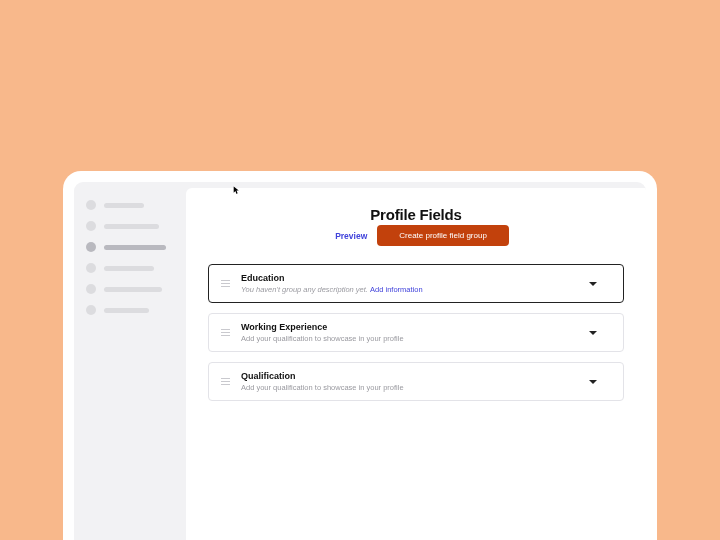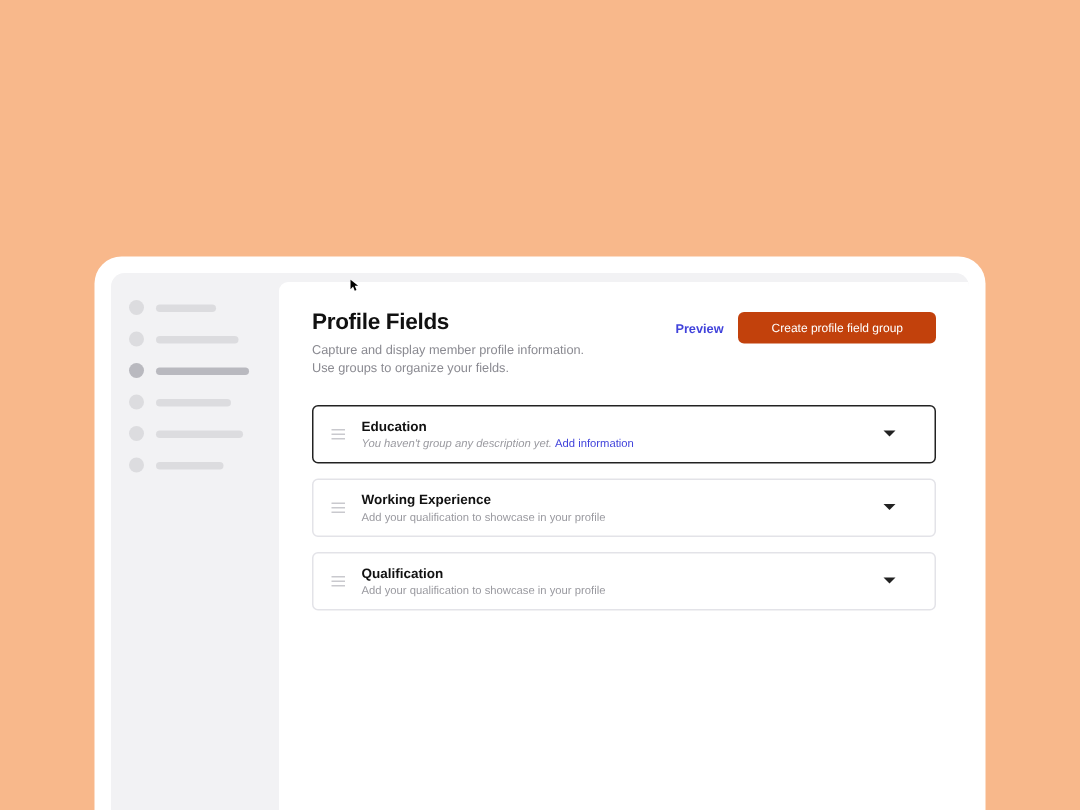--- a/index.html
+++ b/index.html
@@ -54,22 +54,23 @@
     background: #fff;
     border-radius: 6px 0 0 0;
     margin-top: 6px;
     padding: 18px 22px 0 22px;
     display: flex;
     flex-direction: column;
     position: relative;
   }
   .header-row {
     display: flex;
-    align-items: flex-start;
+    align-items: center;
     justify-content: space-between;
+    flex-direction: column;
   }
   .title {
     font-size: 15px;
     font-weight: 800;
     color: #111;
     letter-spacing: -0.2px;
   }
   .subtitle {
     font-size: 8.5px;
     color: #8a8a91;
@@ -194,24 +195,20 @@
       <div class="nav-item">
         <div class="nav-dot"></div>
         <div class="nav-bar" style="width:45px"></div>
       </div>
     </div>
 
     <div class="main">
       <div class="header-row">
         <div>
           <div class="title">Profile Fields</div>
-          <div class="subtitle">
-            <span>Capture and display member profile information.</span><br>
-            <span>Use groups to organize your fields.</span>
-          </div>
         </div>
         <div class="header-actions">
           <span class="link">Preview</span>
           <button class="btn-primary">Create profile field group</button>
         </div>
       </div>
 
       <div class="groups">
 
         <div class="group active">

